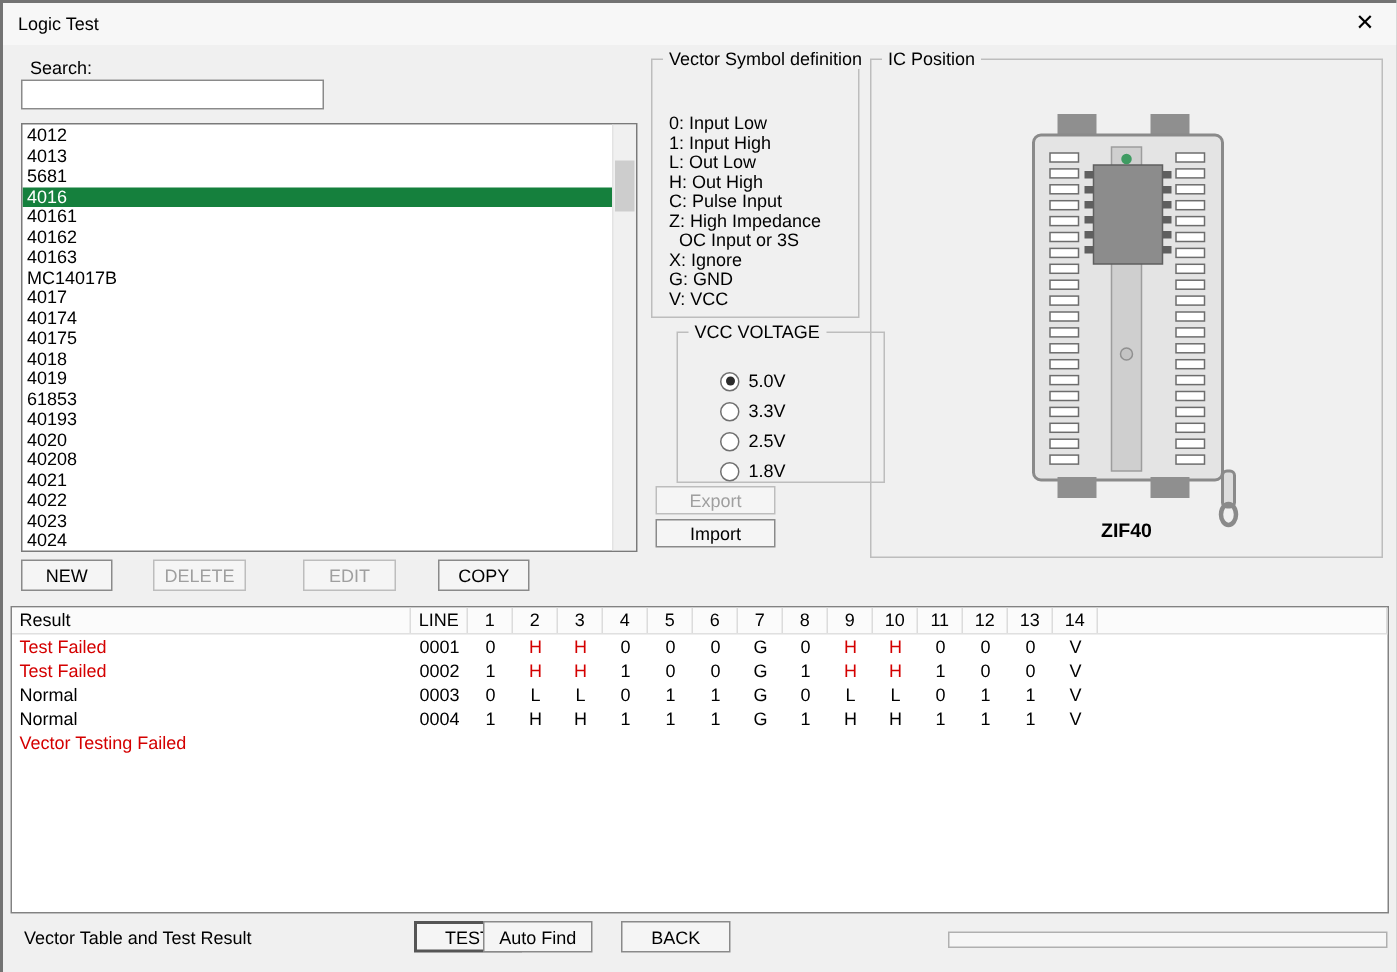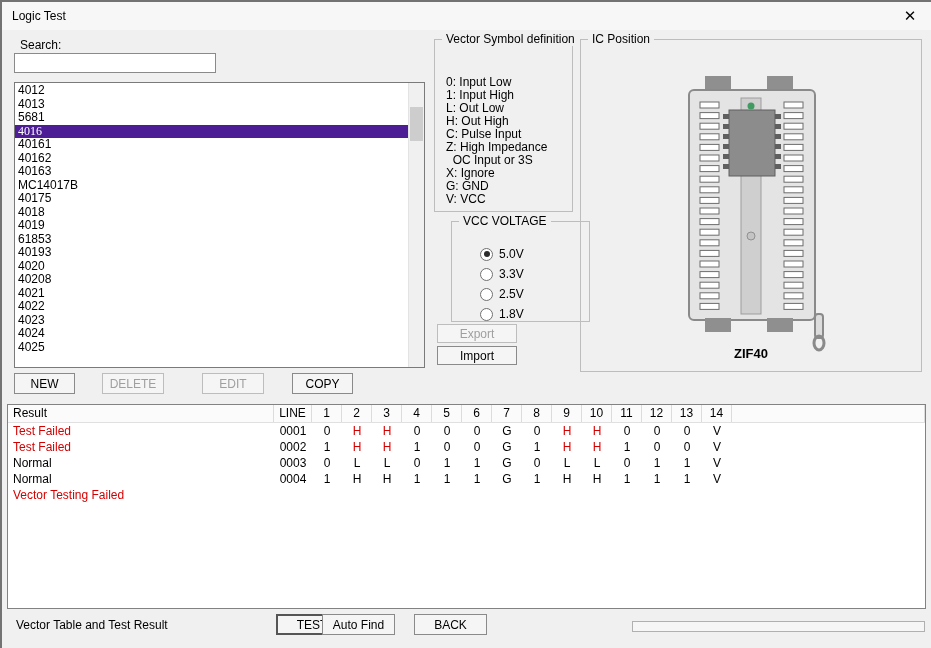--- a/index.html
+++ b/index.html
@@ -14,21 +14,21 @@
   .title{position:absolute;left:10px;top:7px;font-size:12px;}
   .close-btn{position:absolute;right:6px;top:3px;width:30px;height:22px;text-align:center;line-height:22px;font-size:15px;cursor:pointer;}
   
   .lbl{position:absolute;font-size:12px;}
   
   .search-input{position:absolute;left:12px;top:51px;width:194px;height:18px;border:1px solid #8a8a8a;background:#fff;font:12px "Liberation Sans",sans-serif;padding:0 3px;}
   
   .listbox{position:absolute;left:12px;top:80px;width:409px;height:284px;background:#fff;border:1px solid #7a7a7a;overflow:hidden;}
   .list-items{position:absolute;left:0;top:1px;right:16px;}
   .list-item{height:13.5px;line-height:13.5px;padding-left:3px;font-size:12px;white-space:nowrap;}
-  .list-item.selected{background:#4c1d95;color:#fff;font-family:Liberation Serif, serif;}
+  .list-item.selected{background:#15803d;color:#fff;}
   .scrollbar{position:absolute;right:0;top:0;bottom:0;width:15px;background:#f0f0f0;border-left:1px solid #e3e3e3;}
   .scroll-thumb{position:absolute;left:1px;top:24px;width:13px;height:34px;background:#cdcdcd;}
   
   .btn{position:absolute;height:21px;line-height:21px;text-align:center;background:#f5f5f5;border:1px solid #8a8a8a;font-size:12px;cursor:pointer;box-sizing:border-box;}
   .btn.disabled{color:#9f9f9f;border-color:#bdbdbd;cursor:default;}
   .btn.default{border:2px solid #555;line-height:19px;}
   
   .group{position:absolute;border:1px solid #bdbdbd;box-sizing:border-box;}
   .group-title{position:absolute;top:-8px;left:7px;background:#f0f0f0;padding:0 4px;font-size:12px;white-space:nowrap;}
   .vs-lines{position:absolute;left:11px;top:36px;right:4px;}
@@ -71,20 +71,22 @@
   <div class="listbox">
     <div class="list-items">
         <div class="list-item">4012</div>
         <div class="list-item">4013</div>
         <div class="list-item">5681</div>
         <div class="list-item selected">4016</div>
         <div class="list-item">40161</div>
         <div class="list-item">40162</div>
         <div class="list-item">40163</div>
         <div class="list-item">MC14017B</div>
+        <div class="list-item">4017</div>
+        <div class="list-item">40174</div>
         <div class="list-item">40175</div>
         <div class="list-item">4018</div>
         <div class="list-item">4019</div>
         <div class="list-item">61853</div>
         <div class="list-item">40193</div>
         <div class="list-item">4020</div>
         <div class="list-item">40208</div>
         <div class="list-item">4021</div>
         <div class="list-item">4022</div>
         <div class="list-item">4023</div>

